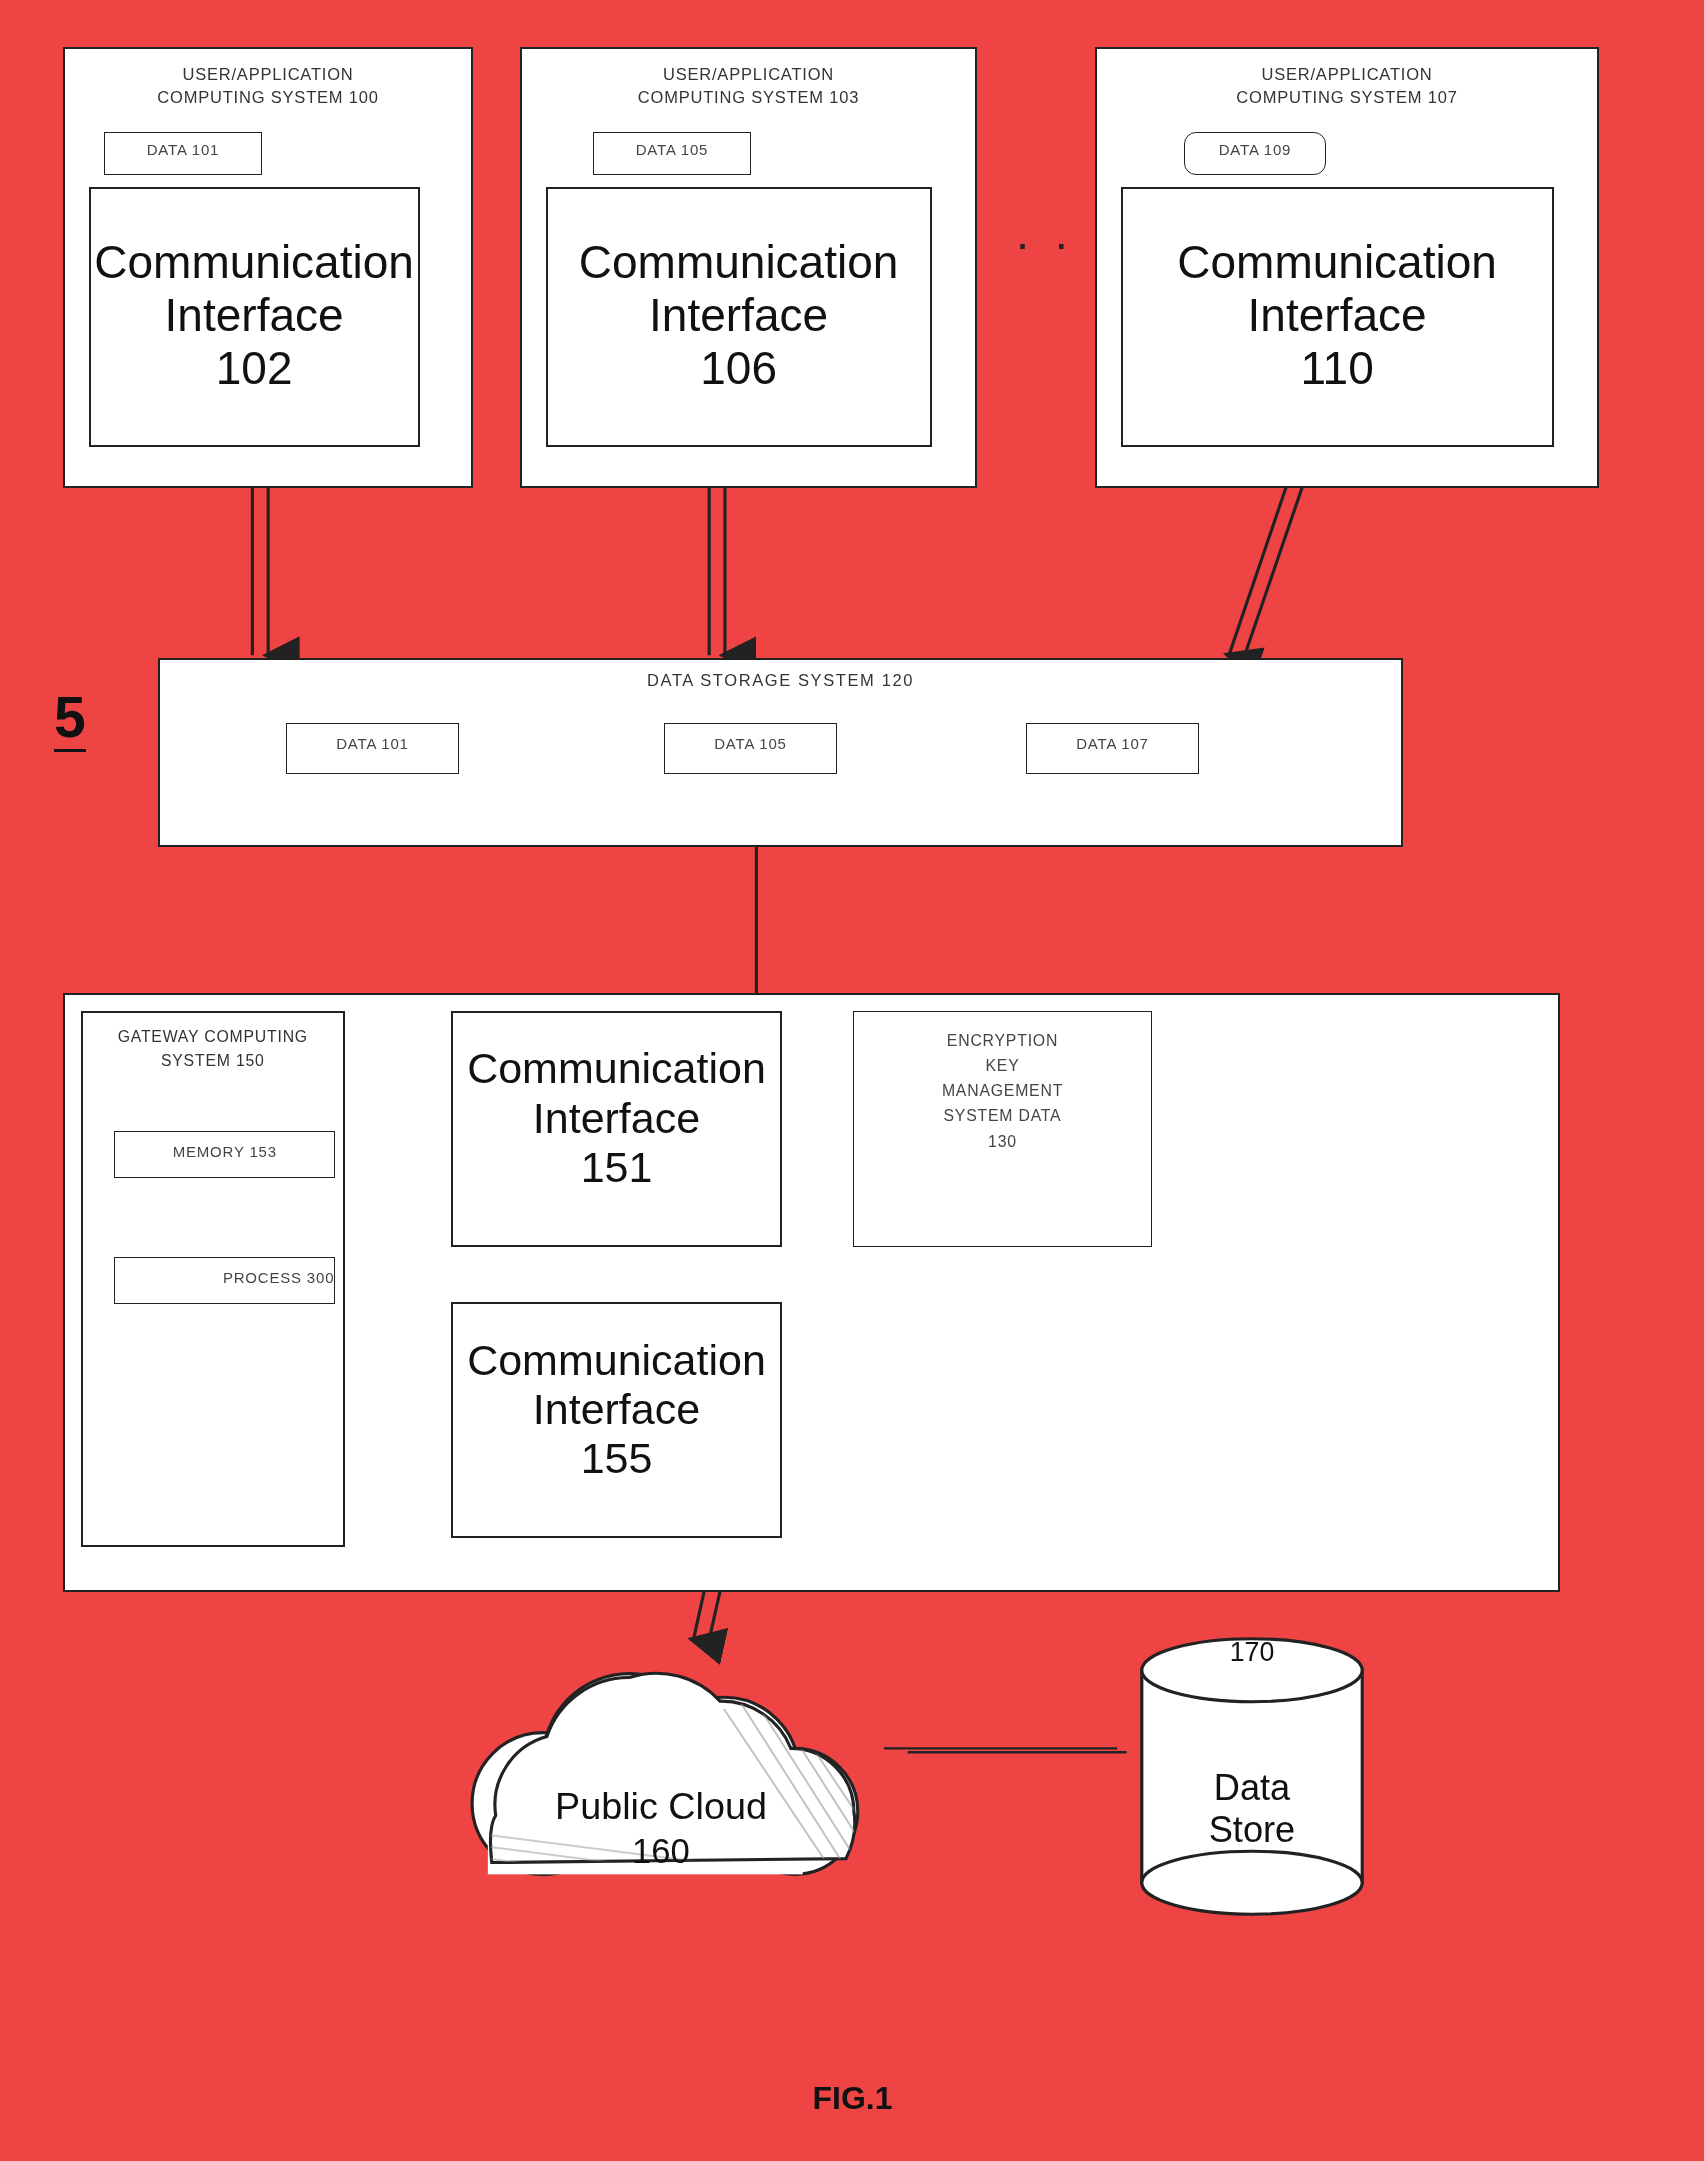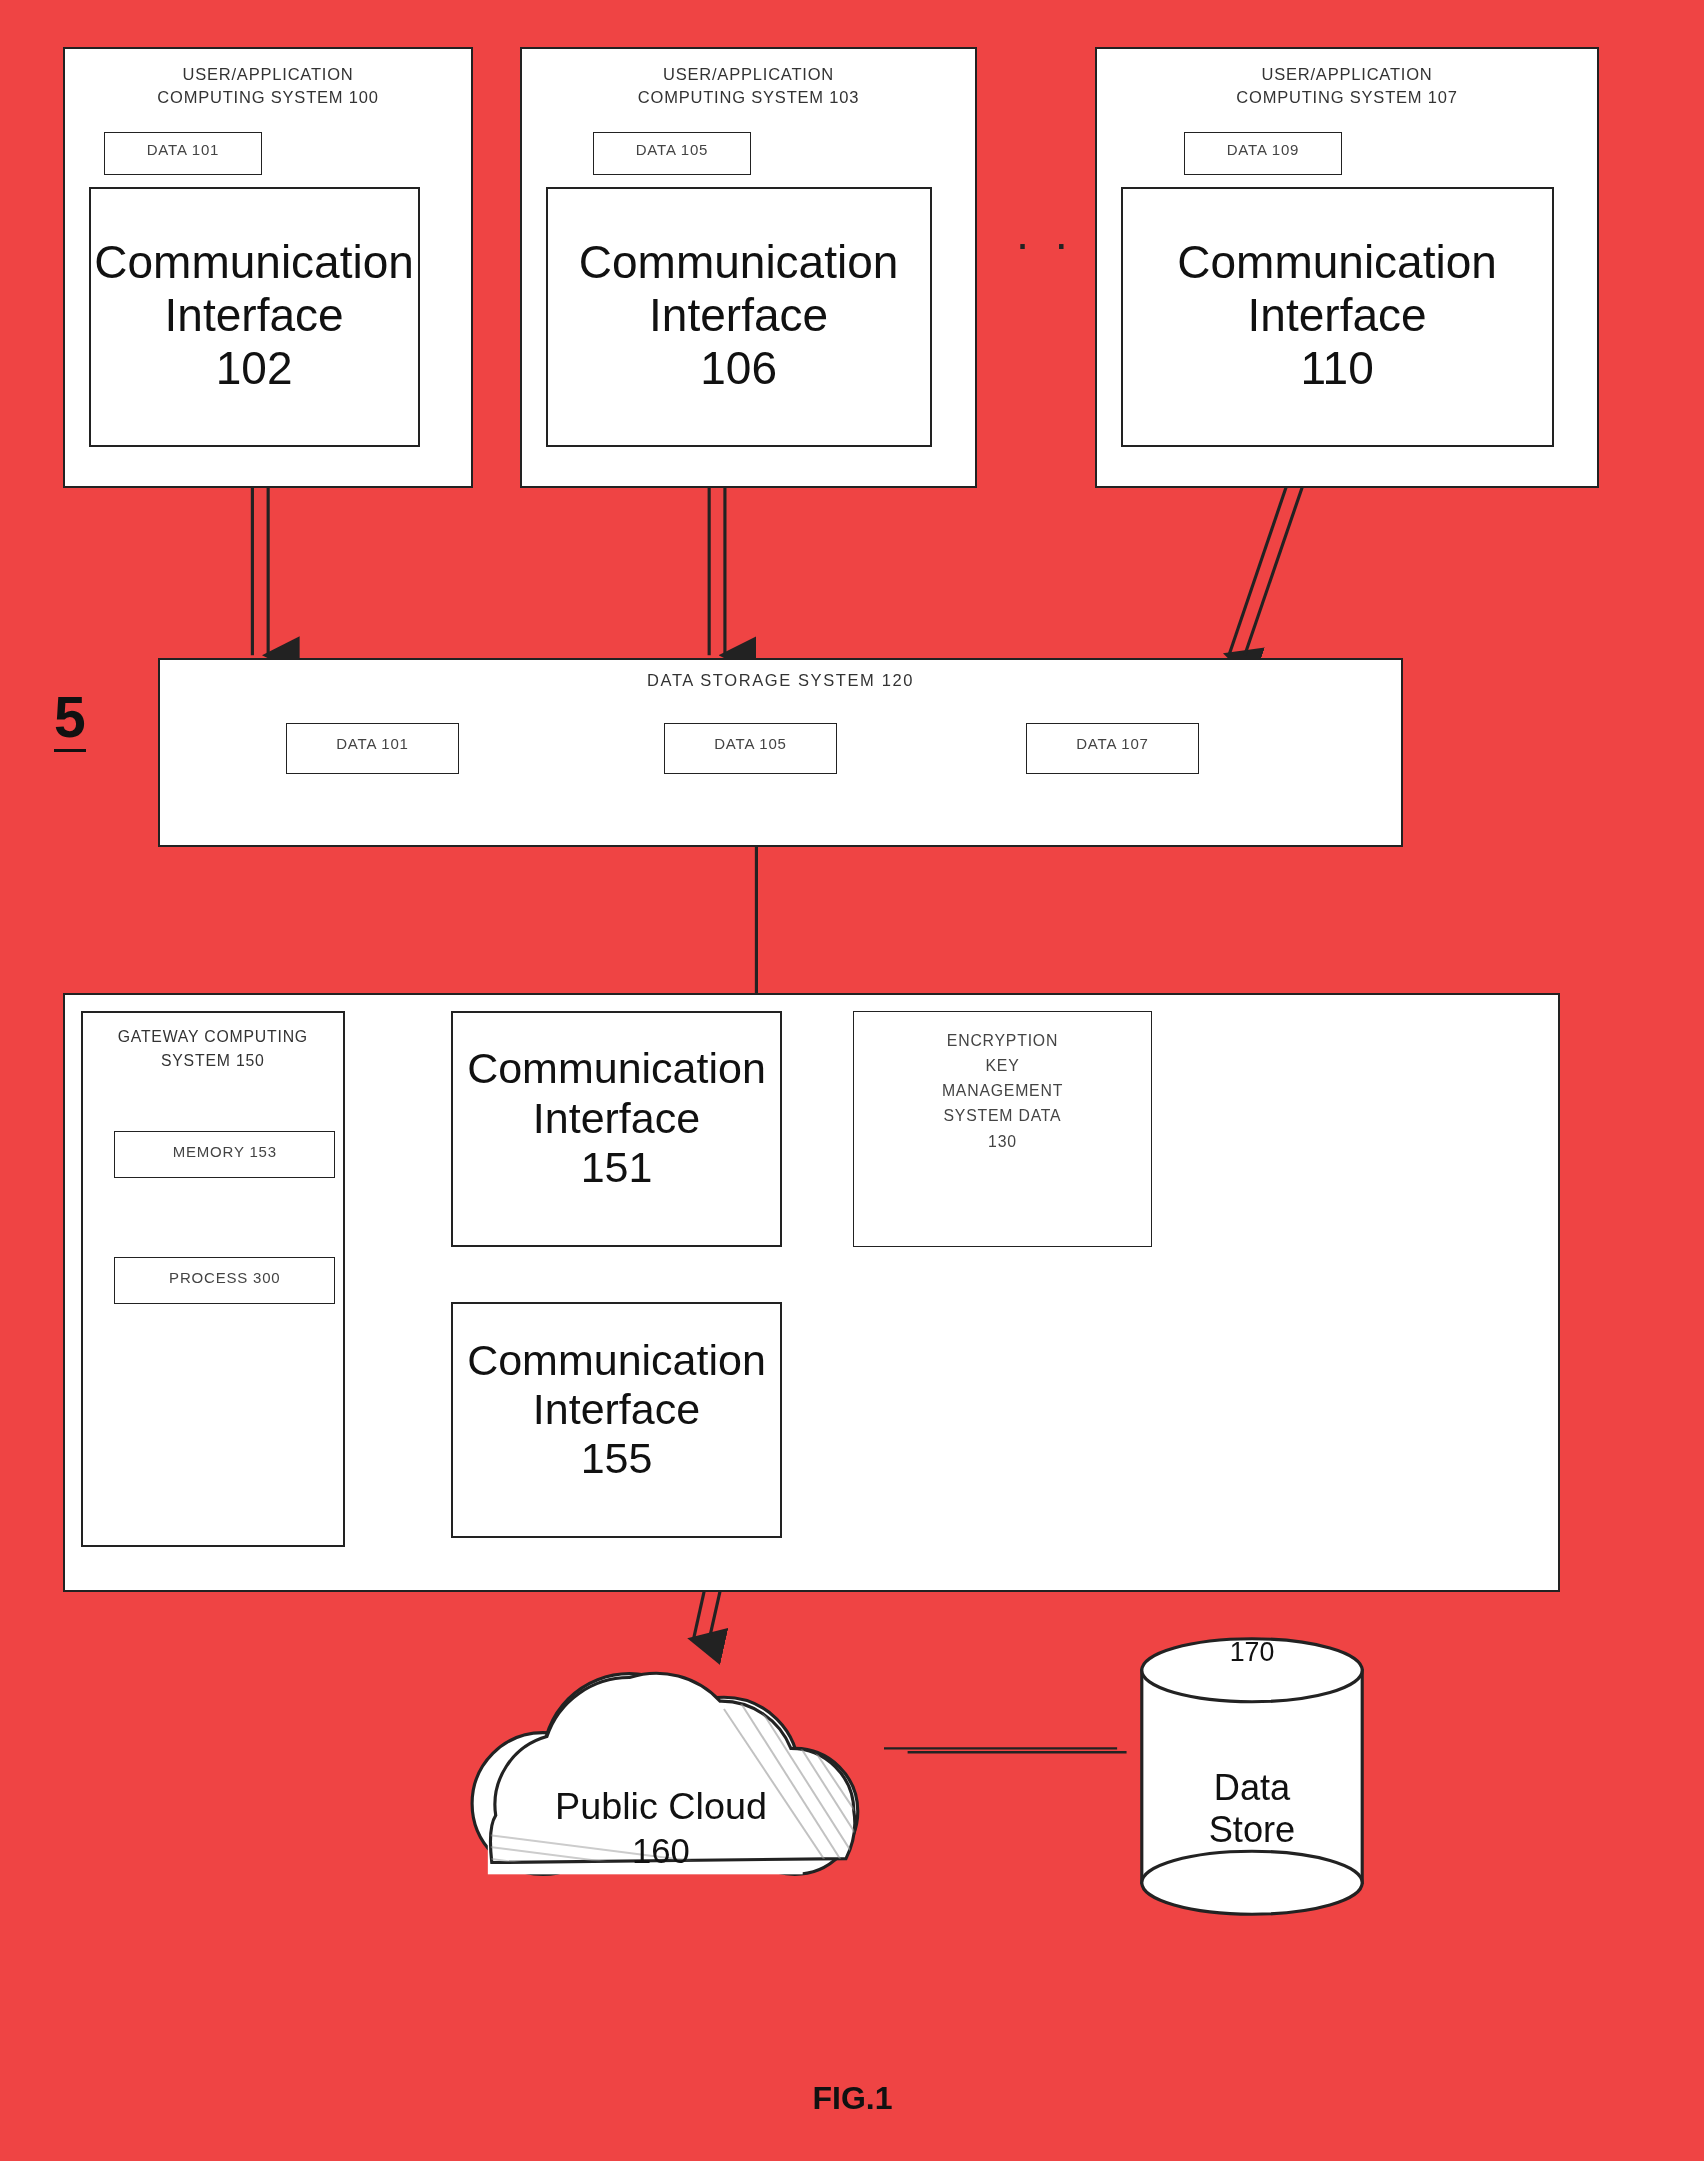--- a/index.html
+++ b/index.html
@@ -154,21 +154,21 @@
     </div>
   </div>
 
   <div class="ellipsis" style="left:1016px; top:205px; font-size:47px; letter-spacing:6.3px;">. . .</div>
 
   <div class="box" style="left:1095px; top:47px; width:504px; height:441px;">
     <div class="box-label" style="padding:14px 7.9px 6.3px; font-size:16.5px; line-height:1.4;">
       USER/APPLICATION<br>COMPUTING SYSTEM 107
     </div>
 
-    <div class="box" style="position:absolute; left:87px; top:83px; width:158px; height:43px; border-width:1.6px;">
+    <div class="box" style="position:absolute; left:87px; top:83px; width:142px; height:43px; border-width:1.6px;border-radius:12px;">
       <div class="small-label" style="padding:7.9px 0; font-size:15px;">DATA 109</div>
     </div>
 
     <div class="box" style="position:absolute; left:23.6px; top:138px; width:433px; height:260px; border-width:2.4px;">
       <div class="comm-interface-label" style="padding-top:47px; font-size:46px;">
         Communication<br>Interface<br>110
       </div>
     </div>
   </div>
 
@@ -199,21 +199,21 @@
     <div class="box" style="position:absolute; left:15.8px; top:15.8px; width:264px; height:536px;">
       <div class="box-label" style="padding:12.6px 7.9px 7.9px; font-size:15.8px; line-height:1.5;">
         GATEWAY COMPUTING<br>SYSTEM 150
       </div>
 
       <div class="box" style="position:absolute; left:31.5px; top:118px; width:221px; height:47px; border-width:1.6px;">
         <div class="small-label" style="padding:11px 0; font-size:15px;">MEMORY 153</div>
       </div>
 
       <div class="box" style="position:absolute; left:31.5px; top:244px; width:221px; height:47px; border-width:1.6px;">
-        <div class="small-label" style="padding:11px 0; font-size:15px;">PROCESS 300</div>
+        <div class="small-label" style="padding:11px 0; font-size:15px;text-align:right;">PROCESS 300</div>
       </div>
     </div>
 
     <div class="box" style="position:absolute; left:386px; top:15.8px; width:331px; height:236px; border-width:2.4px;">
       <div class="comm-interface-label" style="padding-top:31.5px; font-size:43px;">
         Communication<br>Interface<br>151
       </div>
     </div>
 
     <div class="box" style="position:absolute; left:386px; top:307px; width:331px; height:236px; border-width:2.4px;">

